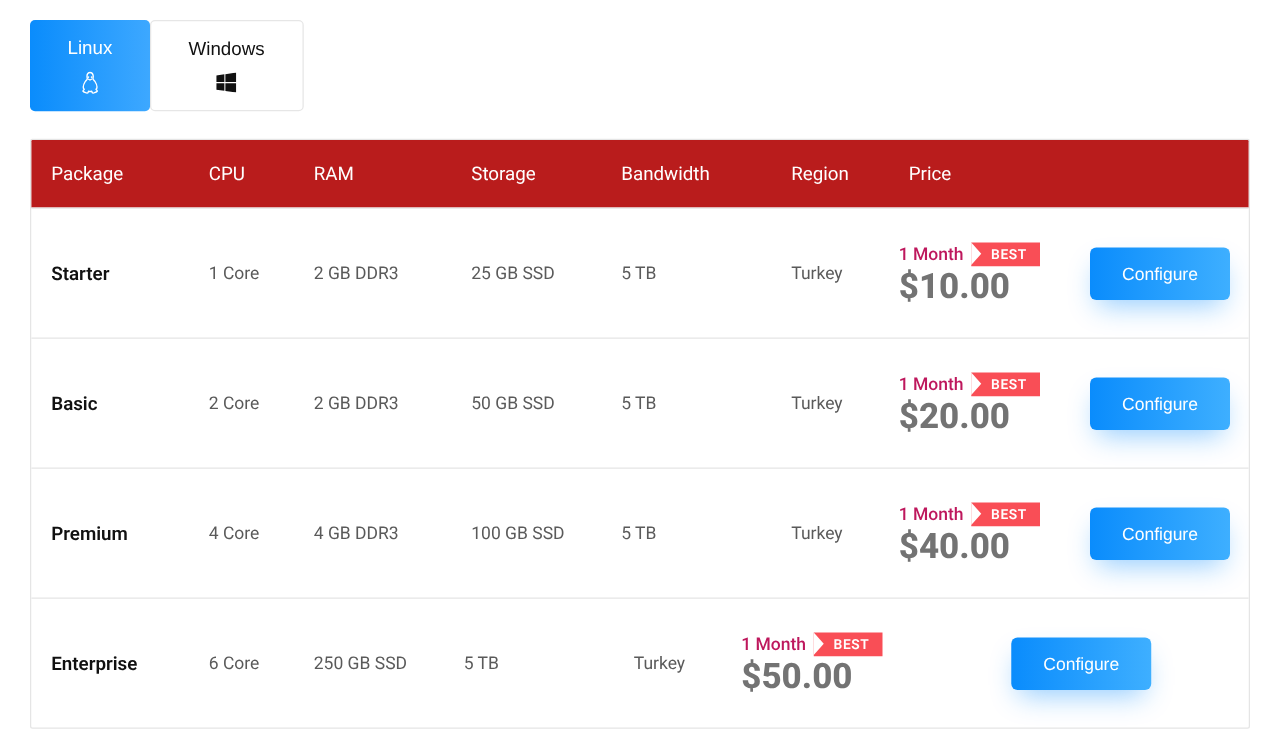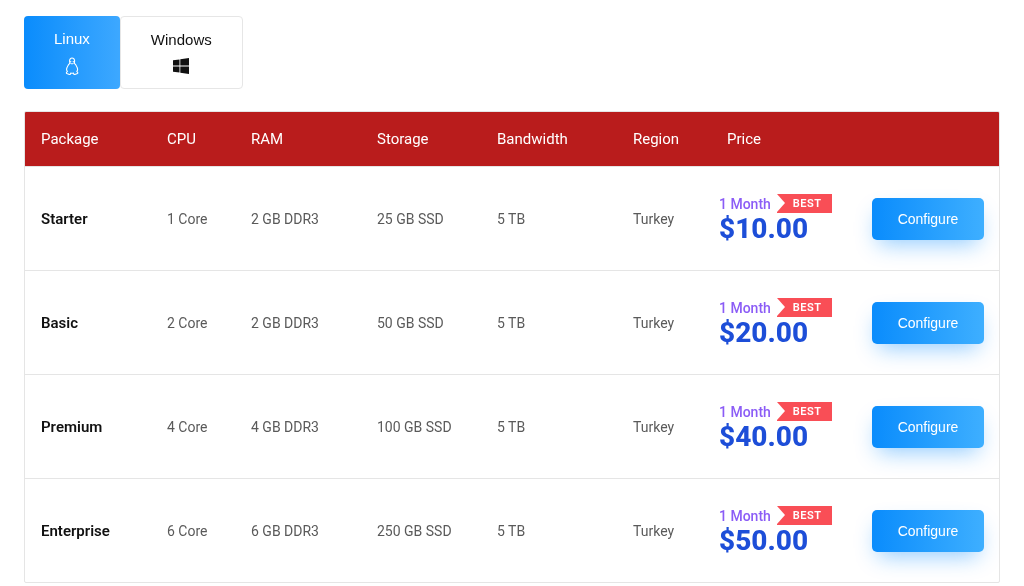--- a/index.html
+++ b/index.html
@@ -69,39 +69,39 @@
     .td { color: #5a5a5a; font-size: 14px; }
     .td.col-package { color: #111; font-weight: 600; font-size: 15px; }
 
     .price-cell {
       display: flex;
       flex-direction: column;
       gap: 2px;
       padding: 14px 4px 14px 4px;
     }
     .period-row { display: flex; align-items: center; gap: 6px; }
-    .period { color: #8b5cf6; font-size: 14px; font-weight: 500; }
+    .period { color: #be185d; font-size: 14px; font-weight: 500; }
     .badge {
       position: relative;
       background: #f94e56;
       color: #fff;
       font-size: 11px;
       padding: 3px 10px 3px 16px;
       font-weight: 600;
       letter-spacing: .5px;
     }
     .badge::before {
       content: '';
       position: absolute;
       left: 0; top: 0;
       border-top: 9px solid transparent;
       border-bottom: 9px solid transparent;
       border-left: 8px solid #fff;
     }
-    .price { color: #1d4ed8; font-weight: 800; font-size: 28px; line-height: 1; }
+    .price { color: #737373; font-weight: 800; font-size: 28px; line-height: 1; }
 
     .btn-configure {
       display: inline-block;
       padding: 13px 26px;
       background: linear-gradient(90deg, #0a8cfc, #3eafff);
       color: #fff;
       border: none;
       border-radius: 5px;
       font-size: 14px;
       cursor: pointer;
@@ -190,21 +190,20 @@
             <span class="period">1 Month</span>
             <span class="badge">BEST</span>
           </div>
           <div class="price">$40.00</div>
         </div>
         <div class="td col-action"><button class="btn-configure">Configure</button></div>
       </div>
       <div class="trow">
         <div class="td col-package">Enterprise</div>
         <div class="td col-cpu">6 Core</div>
-        <div class="td col-ram">6 GB DDR3</div>
         <div class="td col-storage">250 GB SSD</div>
         <div class="td col-bandwidth">5 TB</div>
         <div class="td col-region">Turkey</div>
         <div class="price-cell col-price">
           <div class="period-row">
             <span class="period">1 Month</span>
             <span class="badge">BEST</span>
           </div>
           <div class="price">$50.00</div>
         </div>

